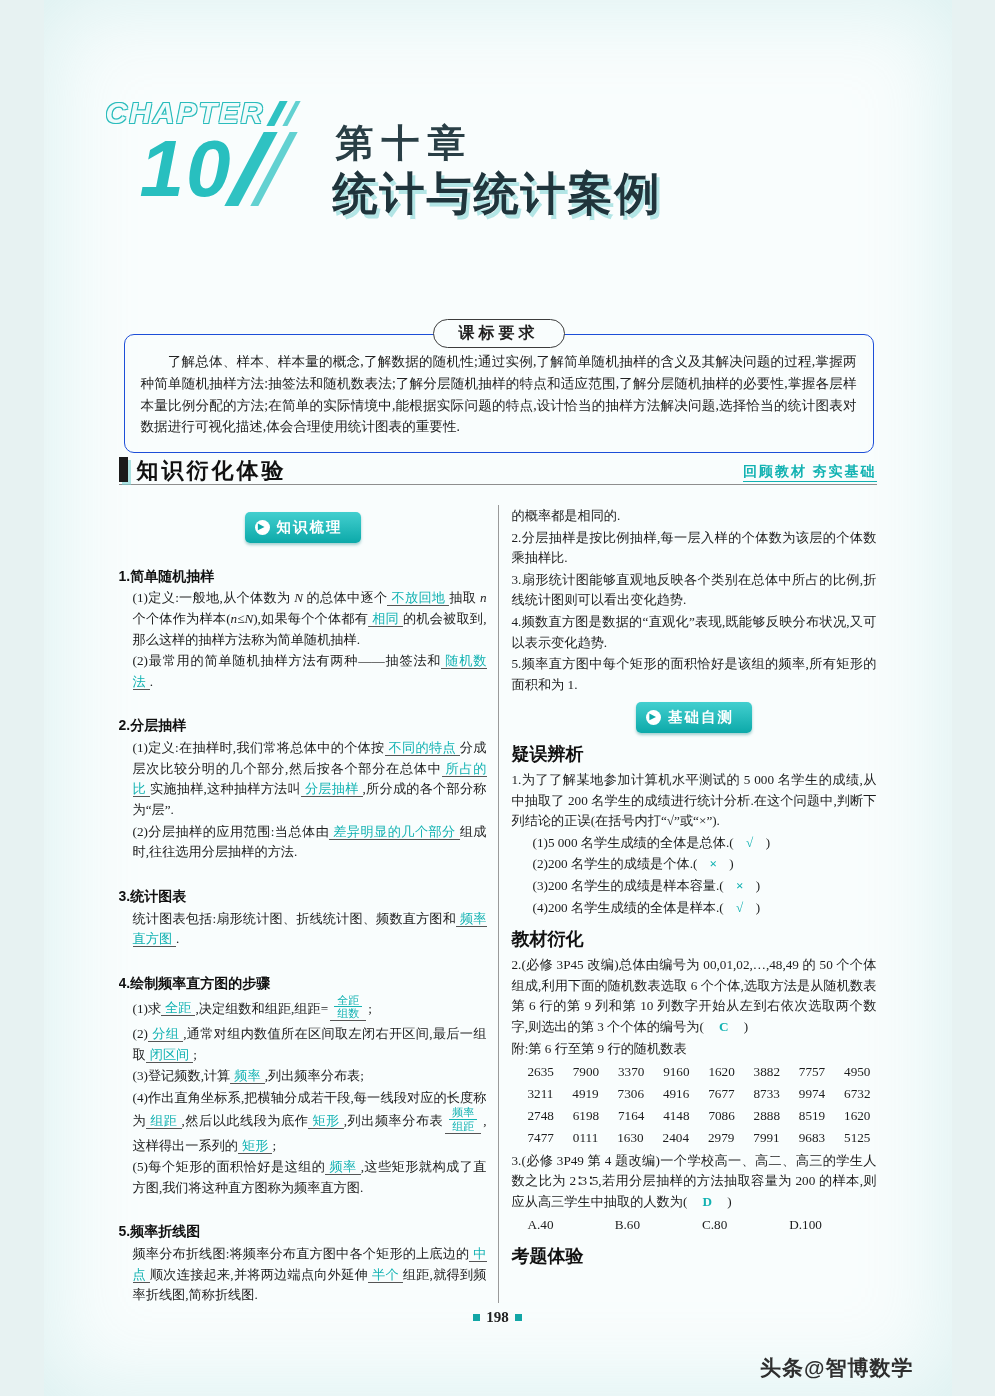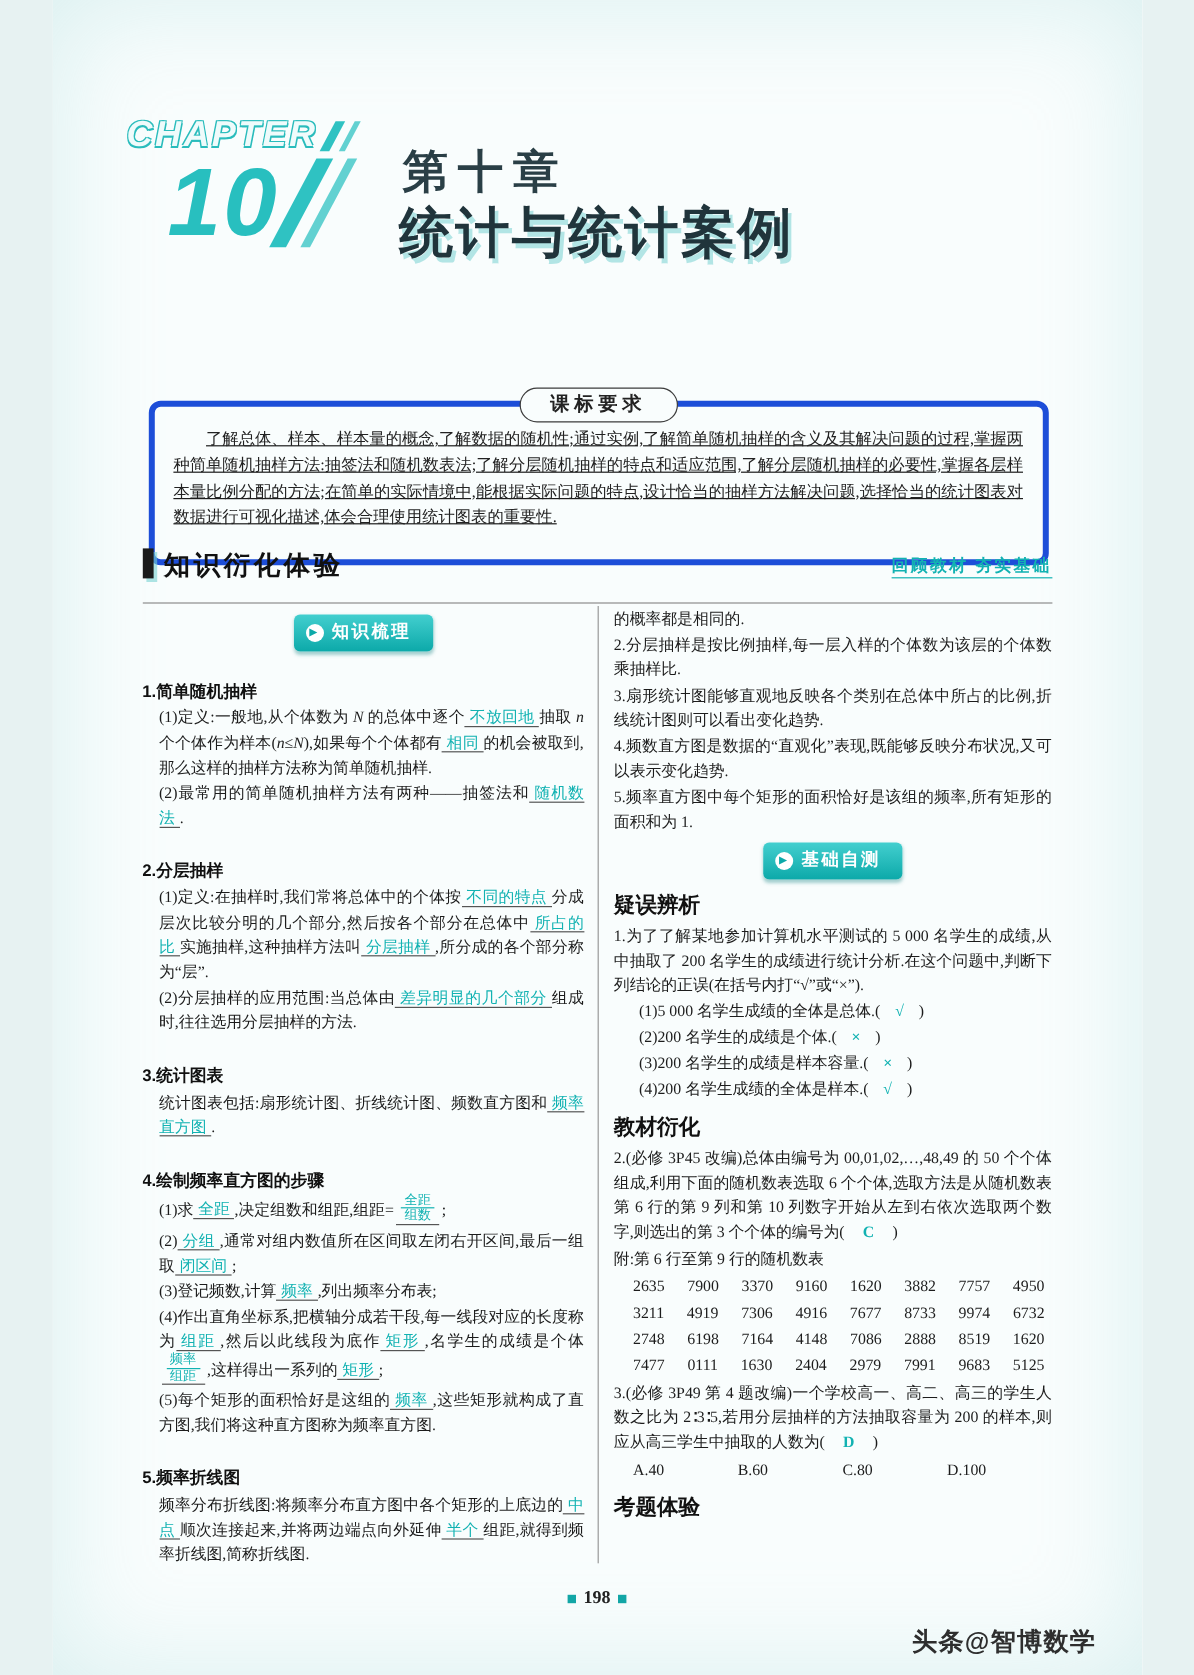--- a/index.html
+++ b/index.html
@@ -21,30 +21,30 @@
       font-size:80px;line-height:.88;color:#28bfbf;letter-spacing:2px;}
   .big-slash{display:inline-block;width:14px;height:74px;background:#2fc2c2;transform:skewX(-28deg);margin-left:12px;}
   .big-slash.b2{width:8px;opacity:.75;}
   .chapter-cn{position:absolute;left:292px;top:118px;font-size:38px;font-weight:bold;letter-spacing:8px;color:#2a3f46;}
   .chapter-main{position:absolute;left:289px;top:164px;font-family:"Liberation Sans",sans-serif;font-weight:900;
       font-size:45px;letter-spacing:2px;color:#20343b;text-shadow:3px 4px 0 rgba(120,210,210,.55);}
   .section-title{position:absolute;left:0;top:246px;width:100%;text-align:center;
       font-family:"Liberation Sans",sans-serif;font-weight:bold;font-size:29px;color:#0fb5b5;letter-spacing:1px;}
 
   
-  .req-box{position:absolute;left:80px;right:78px;top:334px;border:5px solid #1d4ed8;border-radius:10px;
-      padding:16px 16px 24px;text-decoration:underline;}
+  .req-box{position:absolute;left:80px;right:78px;top:334px;border:1px solid #1d4ed8;border-radius:10px;
+      padding:16px 16px 14px;}
   .req-label{position:absolute;top:-16px;left:50%;transform:translateX(-50%);background:#f9fdfd;
       border:1.6px solid #3c3c3c;border-radius:999px;padding:3px 25px;
       font-family:"Liberation Sans",sans-serif;font-weight:bold;font-size:16px;letter-spacing:4px;color:#222;white-space:nowrap;}
   .req-text{font-size:13.6px;line-height:1.6;text-align:justify;text-indent:2em;color:#222;}
 
   
   .kb-header{position:absolute;left:75px;right:75px;top:457px;display:flex;align-items:flex-end;
-      border-bottom:1.5px solid #8e8e8e;padding-bottom:20px;}
+      border-bottom:1.5px solid #8e8e8e;padding-bottom:2px;}
   .kb-bar{width:9px;height:25px;background:#1b1b1b;margin-right:9px;box-shadow:3px 3px 0 rgba(120,210,210,.6);}
   .kb-title{font-family:"Liberation Sans",sans-serif;font-weight:bold;font-size:22px;color:#111;letter-spacing:3px;line-height:1;}
   .kb-sub{margin-left:auto;font-size:14px;font-weight:bold;color:#12b2b2;letter-spacing:2px;border-bottom:1px solid #12b2b2;}
 
   
   .columns{position:absolute;left:75px;right:75px;top:505px;height:798px;display:flex;overflow:hidden;
       font-size:13.2px;line-height:1.56;text-align:justify;}
   .col{width:50%;}
   .col-left{padding-right:11px;}
   .col-right{border-left:1px solid #9a9a9a;padding-left:13px;}
@@ -68,21 +68,21 @@
   .tf-mark .mark{color:#12b2b2;font-weight:bold;display:inline-block;min-width:32px;text-align:center;}
   .numtable{margin:2px 0;}
   .numrow{display:flex;justify-content:space-between;padding:0 6px 0 16px;line-height:1.66;}
   .choices{display:flex;padding-left:16px;margin:2px 0;}
   .choices span{flex:1;}
   .reminder{display:flex;align-items:center;gap:6px;margin:10px 0 3px;color:#12b2b2;
       font-family:"Liberation Sans",sans-serif;font-weight:bold;font-size:15px;letter-spacing:2px;}
   .ans{color:#12b2b2;font-weight:bold;padding:0 2px;}
 
   
-  .page-num{position:absolute;left:0;bottom:55px;width:100%;display:flex;align-items:center;justify-content:center;
+  .page-num{position:absolute;left:0;bottom:70px;width:100%;display:flex;align-items:center;justify-content:center;
       gap:6px;font-size:15px;font-weight:bold;color:#222;}
   .pn-sq{width:7px;height:7px;background:#12a6a6;display:inline-block;}
   .watermark{position:absolute;right:38px;bottom:14px;font-family:"Liberation Sans",sans-serif;
       font-weight:bold;font-size:21px;color:#2e2e2e;letter-spacing:1px;}
 </style>
 </head>
 <body>
 
 <div class="page">
 
@@ -129,21 +129,21 @@
         <p class="para sub"><span>(2)分层抽样的应用范围:当总体由</span><span class="blank">差异明显的几个部分</span><span>组成时,往往选用分层抽样的方法.</span></p>
         <div class="k-heading">3.统计图表</div>
         <p class="para sub"><span>统计图表包括:扇形统计图、折线统计图、频数直方图和</span><span class="blank">频率直方图</span><span>.</span></p>
         <div class="k-heading">4.绘制频率直方图的步骤</div>
         <p class="para sub"><span>(1)求</span><span class="blank">全距</span><span>,决定组数和组距,组距=</span><span class="blank frac">
             <span class="ftop">全距</span>
             <span>组数</span>
           </span><span>;</span></p>
         <p class="para sub"><span>(2)</span><span class="blank">分组</span><span>,通常对组内数值所在区间取左闭右开区间,最后一组取</span><span class="blank">闭区间</span><span>;</span></p>
         <p class="para sub"><span>(3)登记频数,计算</span><span class="blank">频率</span><span>,列出频率分布表;</span></p>
-        <p class="para sub"><span>(4)作出直角坐标系,把横轴分成若干段,每一线段对应的长度称为</span><span class="blank">组距</span><span>,然后以此线段为底作</span><span class="blank">矩形</span><span>,名学生的成绩是个体</span><span class="blank frac">
+        <p class="para sub"><span>(4)作出直角坐标系,把横轴分成若干段,每一线段对应的长度称为</span><span class="blank">组距</span><span>,然后以此线段为底作</span><span class="blank">矩形</span><span>,列出频率分布表</span><span class="blank frac">
             <span class="ftop">频率</span>
             <span>组距</span>
           </span><span>,这样得出一系列的</span><span class="blank">矩形</span><span>;</span></p>
         <p class="para sub"><span>(5)每个矩形的面积恰好是这组的</span><span class="blank">频率</span><span>,这些矩形就构成了直方图,我们将这种直方图称为频率直方图.</span></p>
         <div class="k-heading">5.频率折线图</div>
         <p class="para sub"><span>频率分布折线图:将频率分布直方图中各个矩形的上底边的</span><span class="blank">中点</span><span>顺次连接起来,并将两边端点向外延伸</span><span class="blank">半个</span><span>组距,就得到频率折线图,简称折线图.</span></p>
         <div class="reminder">
           <span><svg width="15" height="15" viewBox="0 0 20 20">
               <circle cx="10" cy="5.5" r="3.6" fill="#12b2b2"></circle>
               <path d="M2.5 18c0-4.2 3.4-6.6 7.5-6.6s7.5 2.4 7.5 6.6z" fill="#12b2b2"></path>

